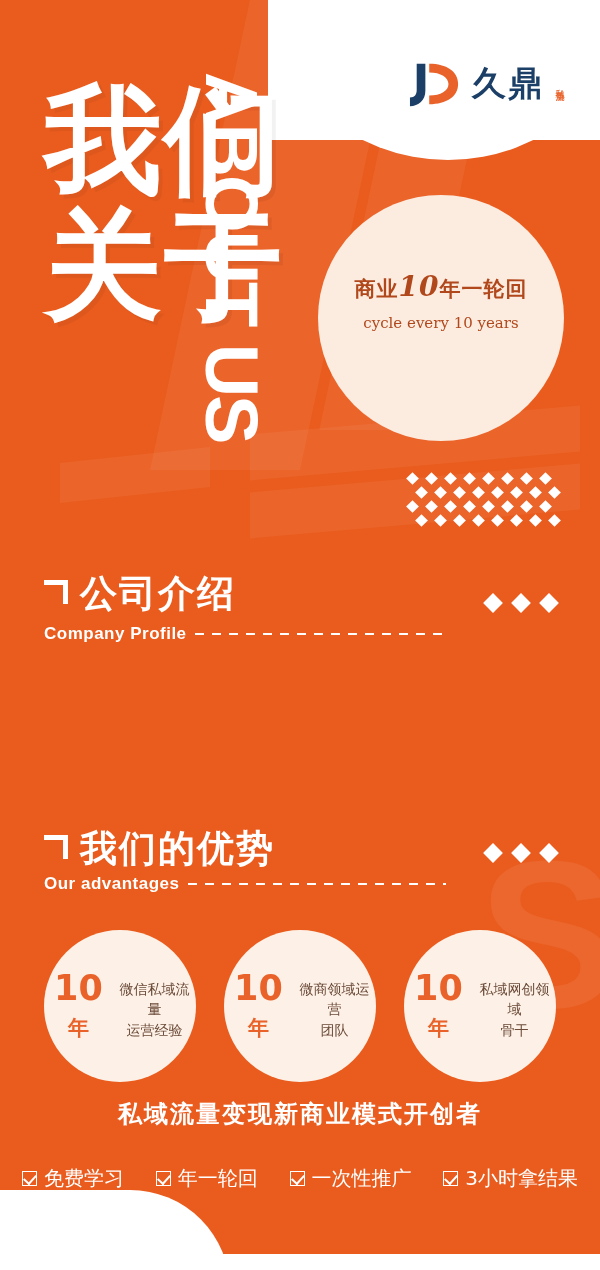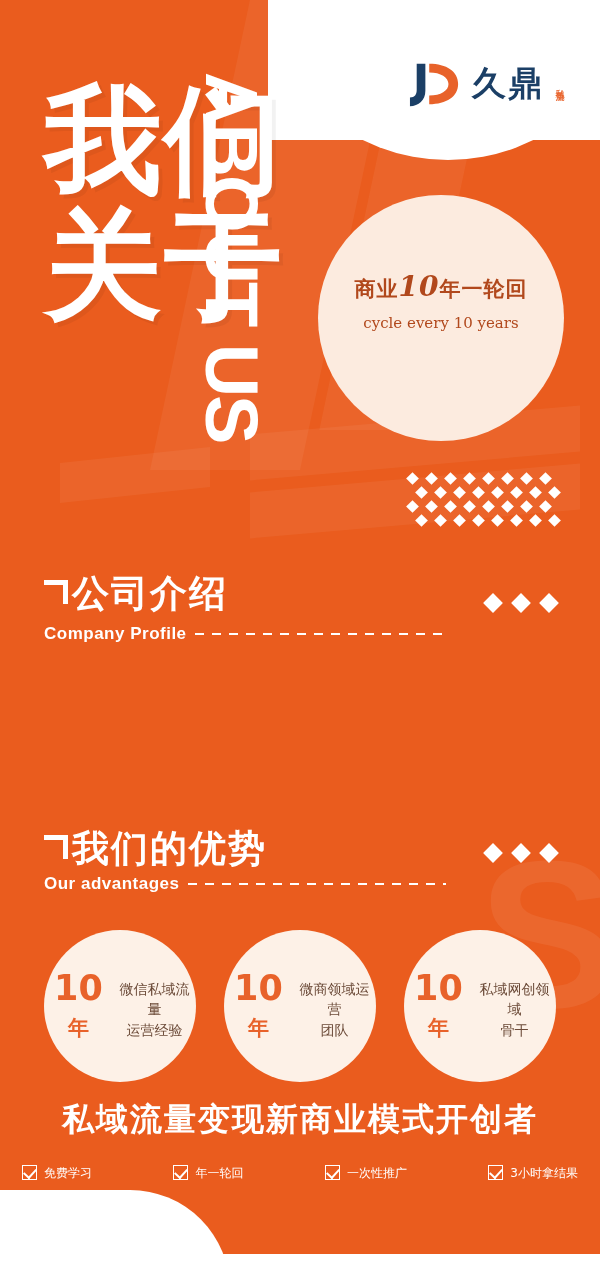--- a/index.html
+++ b/index.html
@@ -108,21 +108,21 @@
     writing-mode:vertical-rl;
     font-family:"Liberation Sans", sans-serif;
   }
   
   .circle-txt { position:absolute; left:318px; top:270px; width:246px; text-align:center; color:#b1481c; }
   .circle-txt .l1 { font-size:21px; font-weight:bold; letter-spacing:1px; font-family:"DejaVu Serif", serif; }
   .circle-txt .l1 b { font-size:28px; font-style:italic; }
   .circle-txt .l2 { margin-top:10px; font-size:15px; font-family:"DejaVu Serif", serif; line-height:1.45; }
   
   .section { position:absolute; left:44px; }
-  .sec-head { display:flex; align-items:flex-end; gap:2px; }
+  .sec-head { display:flex; align-items:flex-end; gap:10px; }
   .corner-mark { width:26px; height:26px; position:relative; margin-bottom:6px; }
   .corner-mark::before, .corner-mark::after {
     content:""; position:absolute; background:#ffffff;
   }
   .corner-mark::before { left:0; top:0; width:24px; height:5px; }
   .corner-mark::after  { left:19px; top:0; width:5px; height:24px; }
   .sec-title {
     font-size:37px; font-weight:bold; color:#ffffff; letter-spacing:2px;
     font-family:"DejaVu Sans", sans-serif; line-height:1;
   }
@@ -145,29 +145,29 @@
     background:#fdf1e7;
     display:flex; flex-direction:row; align-items:center; justify-content:center;
     text-align:center;
   }
   .adv .num { font-size:35px; font-weight:bold; color:#e8622a; line-height:1; font-family:"DejaVu Sans", sans-serif; }
   .adv .num small { font-size:21px; }
   .adv .desc { margin-top:7px; font-size:14px; color:#6b4a38; line-height:1.45; font-family:"DejaVu Sans", sans-serif; }
   
   .slogan {
     position:absolute; left:0; top:1098px; width:600px; text-align:center;
-    color:#ffffff; font-size:32px; font-weight:bold; letter-spacing:2px;
+    color:#ffffff; font-size:24px; font-weight:bold; letter-spacing:2px;
     font-family:"DejaVu Sans", sans-serif;
   }
   
   .checks {
     position:absolute; left:22px; top:1165px; width:556px;
     display:flex; justify-content:space-between; align-items:center;
   }
-  .check { display:flex; gap:7px; color:#ffffff; font-size:12px; font-family:"DejaVu Sans", sans-serif; }
+  .check { display:flex; align-items:center; gap:7px; color:#ffffff; font-size:20px; font-family:"DejaVu Sans", sans-serif; }
   .check .box {
     width:15px; height:15px; border:1.6px solid #ffffff; position:relative; flex:none;
   }
   .check .box::after {
     content:""; position:absolute; left:3px; top:0px; width:6px; height:10px;
     border:solid #ffffff; border-width:0 2px 2px 0; transform:rotate(42deg);
   }
 </style>
 </head>
 <body>

